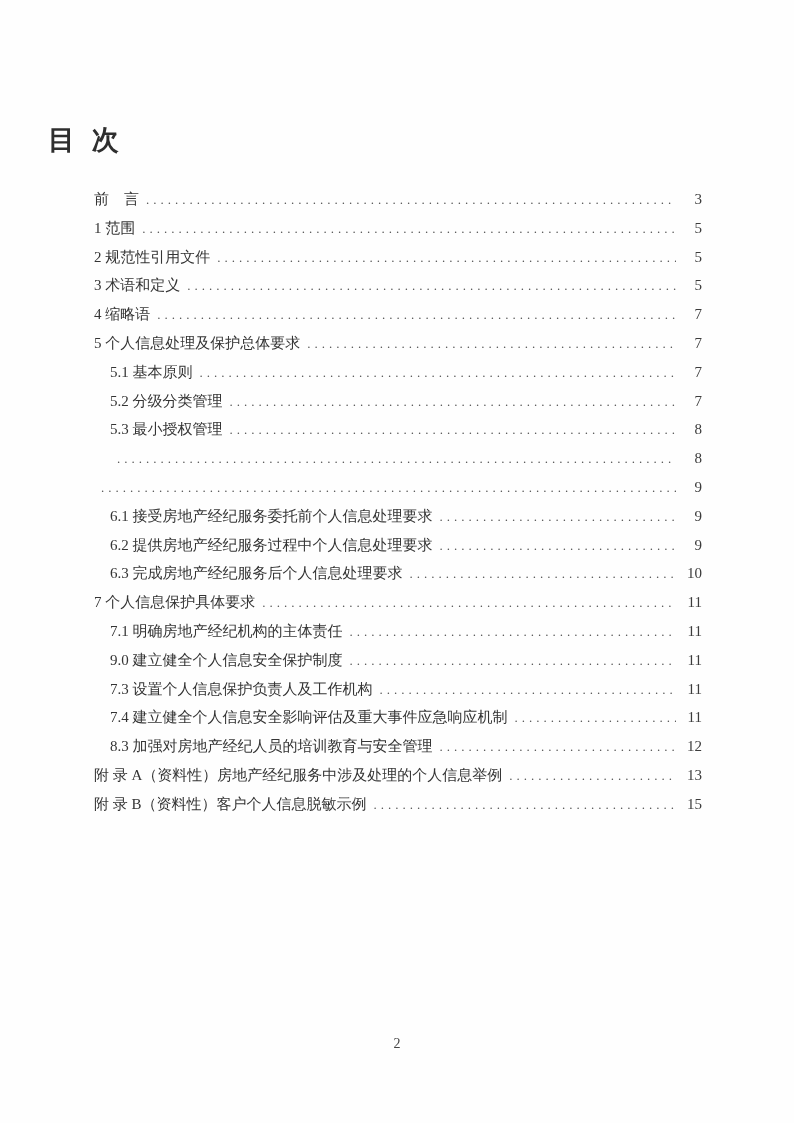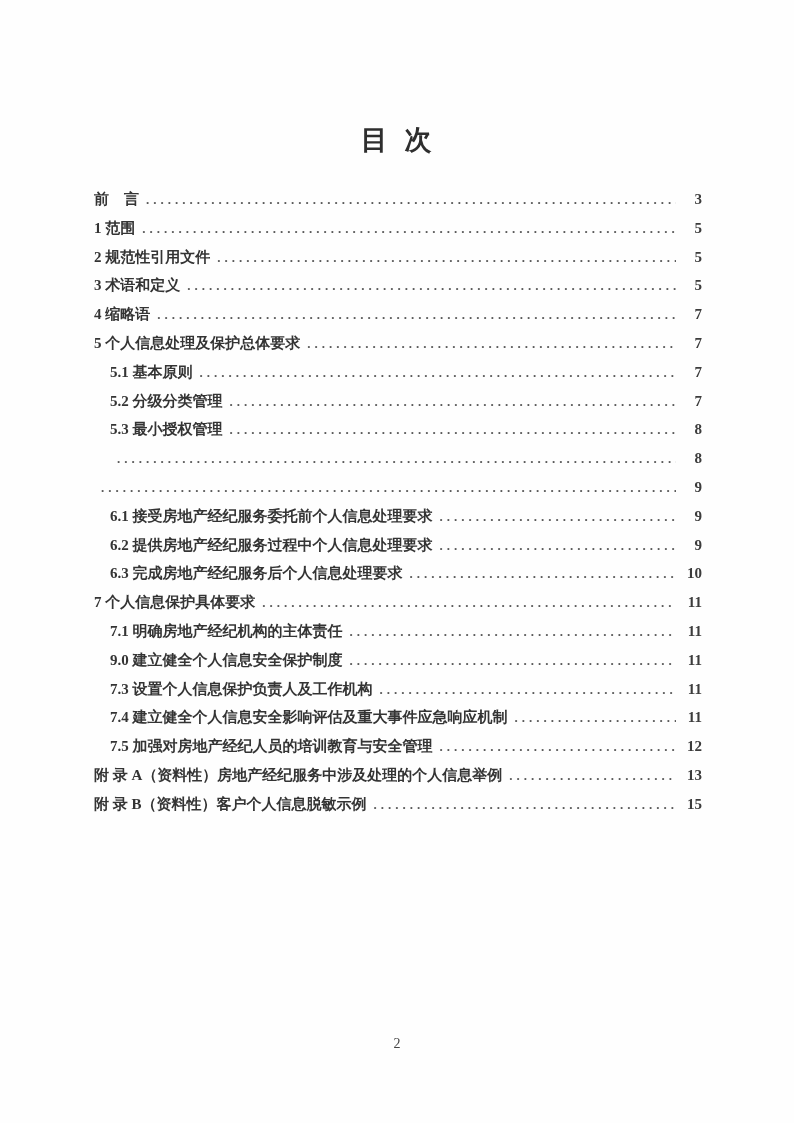--- a/index.html
+++ b/index.html
@@ -13,33 +13,32 @@
     font-family: "Liberation Serif", "DejaVu Serif", serif;
     color: #333333;
     overflow: hidden;
   }
   .toc-title {
     position: absolute;
     top: 122px;
     left: 0;
     right: 0;
     margin: 0;
-    text-align: center;
     font-size: 27px;
     font-weight: bold;
     color: #2e2e2e;
     letter-spacing: 2px;
     word-spacing: 6px;
+    padding-left: 48px;
   }
   .toc-list {
     position: absolute;
     top: 185px;
     left: 94px;
     right: 92px;
-    font-weight: bold;
   }
   .toc-row {
     display: flex;
     align-items: baseline;
     height: 28.8px;
     font-size: 15px;
     line-height: 28.8px;
     white-space: nowrap;
   }
   .toc-row.level-1 { padding-left: 16px; }
@@ -170,21 +169,21 @@
       <span class="toc-label">7.3 设置个人信息保护负责人及工作机构</span>
       <span class="dots"></span>
       <span class="toc-page">11</span>
     </div>
       <div class="toc-row level-1">
       <span class="toc-label">7.4 建立健全个人信息安全影响评估及重大事件应急响应机制</span>
       <span class="dots"></span>
       <span class="toc-page">11</span>
     </div>
       <div class="toc-row level-1">
-      <span class="toc-label">7.5 加强对房地产经纪人员的培训教育与安全管理</span>
+      <span class="toc-label">8.3 加强对房地产经纪人员的培训教育与安全管理</span>
       <span class="dots"></span>
       <span class="toc-page">12</span>
     </div>
       <div class="toc-row level-0">
       <span class="toc-label">附 录 A（资料性）房地产经纪服务中涉及处理的个人信息举例</span>
       <span class="dots"></span>
       <span class="toc-page">13</span>
     </div>
       <div class="toc-row level-0">
       <span class="toc-label">附 录 B（资料性）客户个人信息脱敏示例</span>

